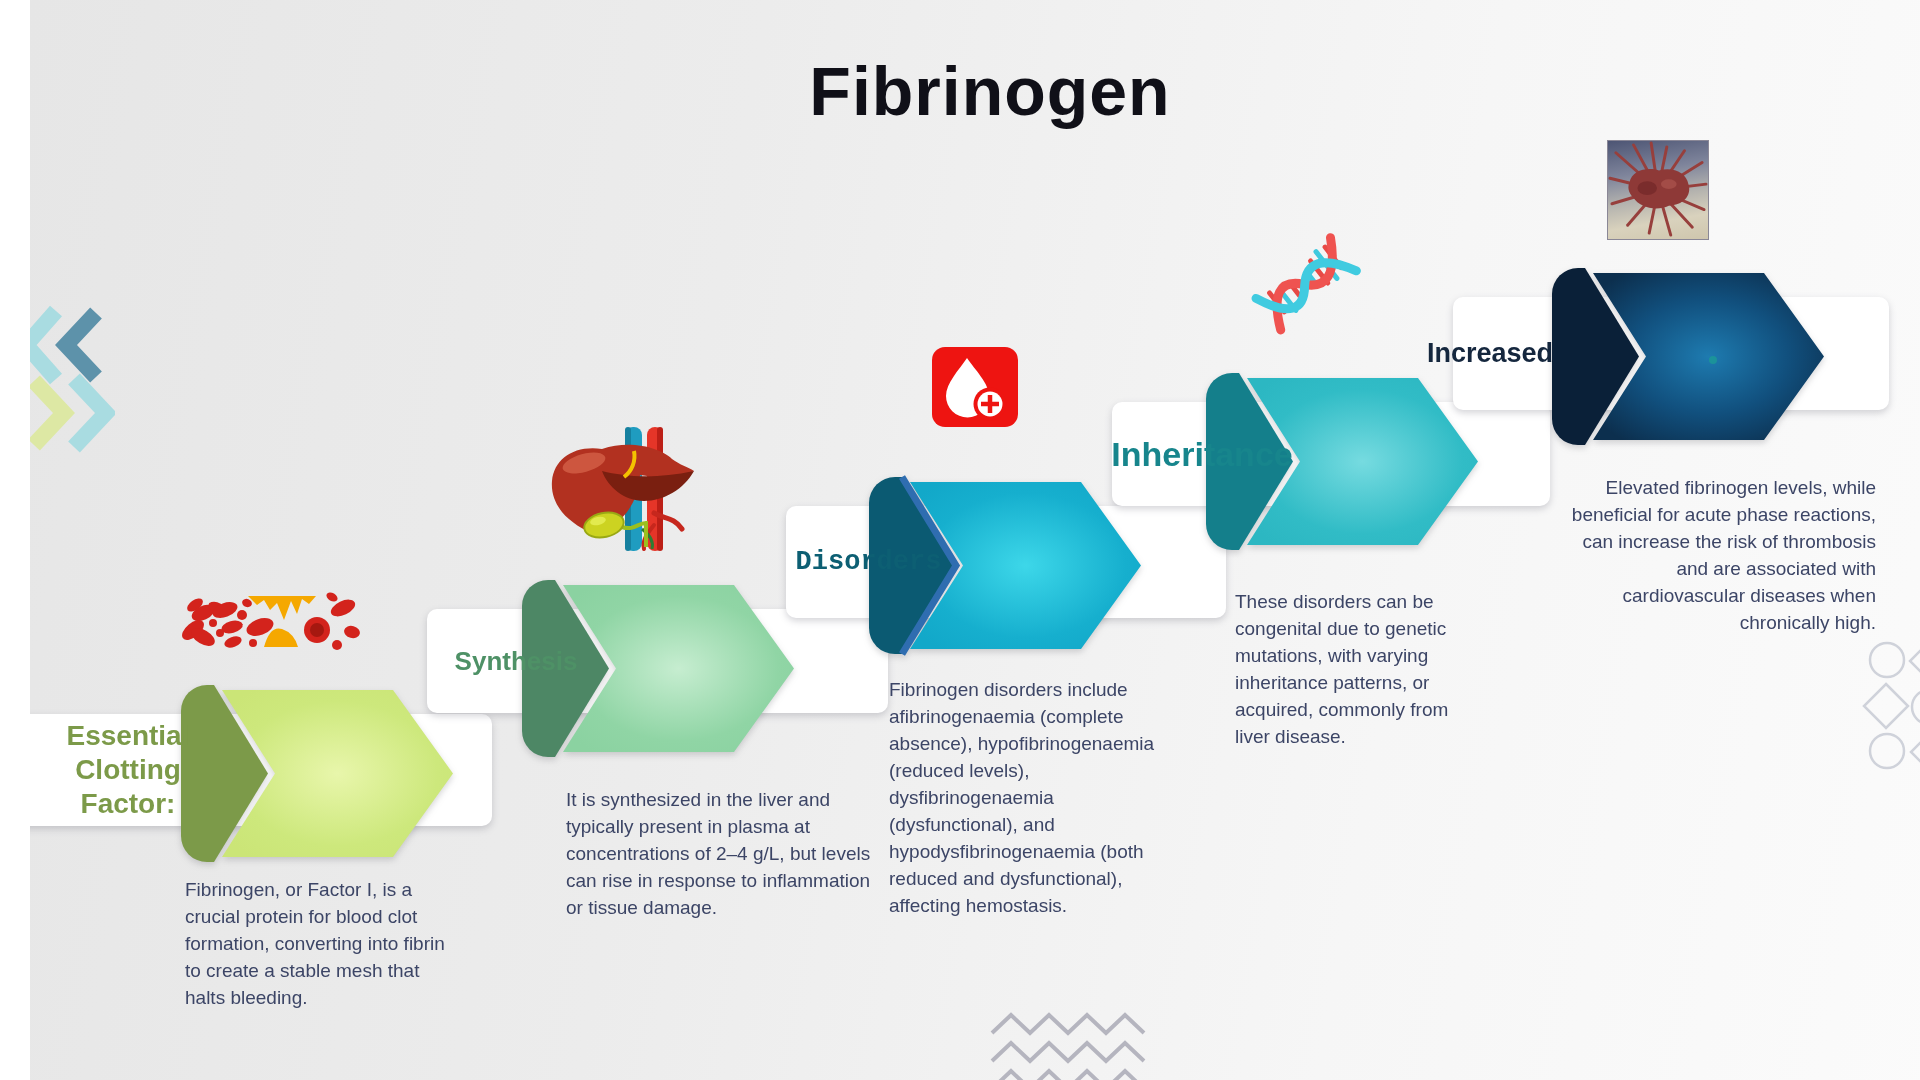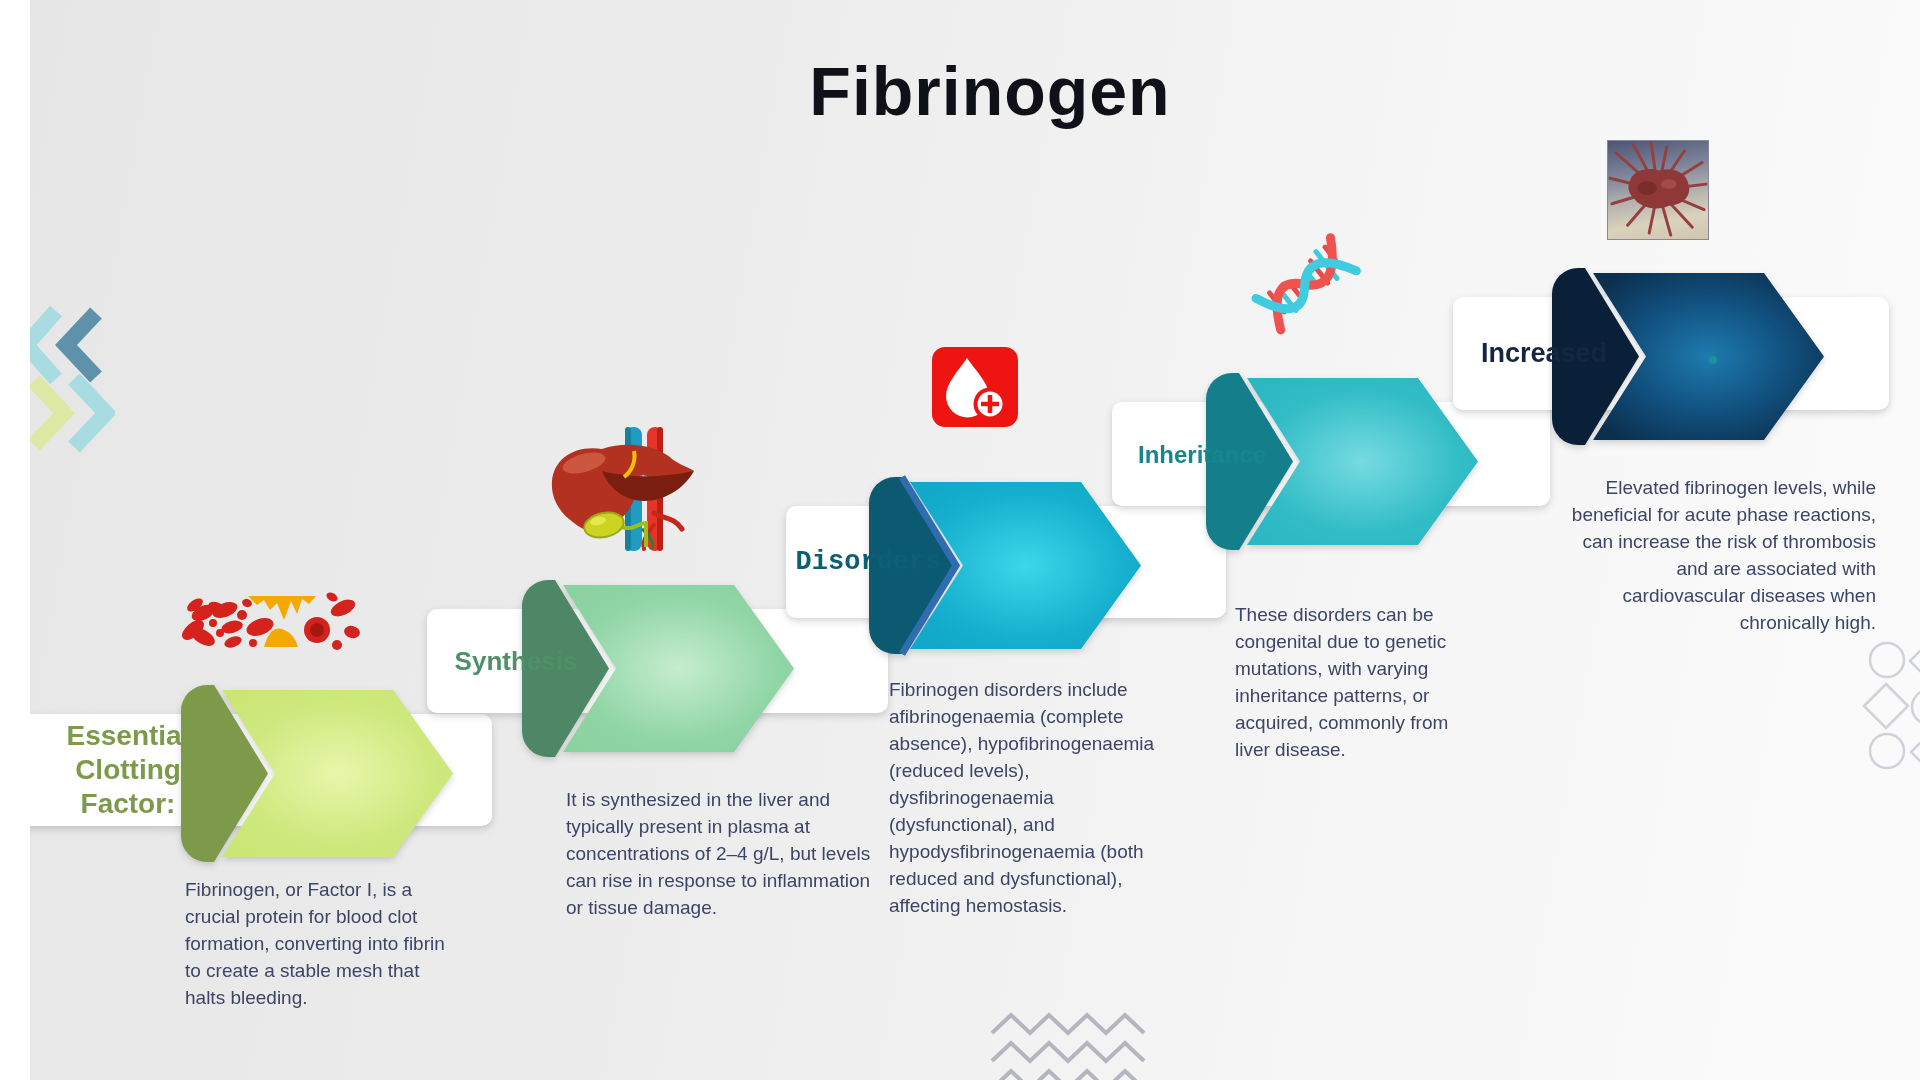--- a/index.html
+++ b/index.html
@@ -150,22 +150,22 @@
       <defs>
         <radialGradient id="grad4" cx="50%" cy="50%" r="62%">
           <stop offset="0%" stop-color="#76dbe0"></stop>
           <stop offset="70%" stop-color="#31bcc6"></stop>
           <stop offset="100%" stop-color="#2cb7c2"></stop>
         </radialGradient>
       </defs>
       <path d="M -15,-5 L -8,-5 L 46,83.5 L -8,172 L -15,172 A 26 26 0 0 1 -41,146 L -41,21 A 26 26 0 0 1 -15,-5 Z" fill="#147f8b"></path>
       <polygon fill="url(#grad4)" points="0,0 171,0 231,83.5 171,167 0,167 53,83.5"></polygon>
     </svg>
-    <div class="step-label" style="left: 1082px; top: 402px; width: 180px; height: 104px; font-size: 24px; color: rgb(23, 133, 140);">Inheritance</div>
-    <div class="para" style="left: 1205px; top: 601px; width: 248px; color: rgb(60, 69, 102);">These disorders can be congenital due to genetic mutations, with varying inheritance patterns, or acquired, commonly from liver disease.</div>
+    <div class="step-label" style="left: 1082px; top: 402px; width: 180px; height: 104px; font-size: 34px; color: rgb(23, 133, 140);">Inheritance</div>
+    <div class="para" style="left: 1205px; top: 588px; width: 248px; color: rgb(60, 69, 102);">These disorders can be congenital due to genetic mutations, with varying inheritance patterns, or acquired, commonly from liver disease.</div>
 
     <svg class="icon-abs" style="left:1222px;top:252px;transform:rotate(-38deg);" width="110" height="64" viewBox="0 0 110 64">
       <g stroke-width="5" stroke-linecap="round">
         <path d="M 20,16 L 20,40" stroke="#e84a46"></path>
         <path d="M 30,22 L 30,46" stroke="#3fc9de"></path>
         <path d="M 42,26 L 42,38" stroke="#e84a46"></path>
         <path d="M 62,24 L 62,36" stroke="#3fc9de"></path>
         <path d="M 72,16 L 72,44" stroke="#e84a46"></path>
         <path d="M 82,12 L 82,46" stroke="#3fc9de"></path>
         <path d="M 92,14 L 92,40" stroke="#e84a46"></path>
@@ -182,21 +182,21 @@
         <radialGradient id="grad5" cx="50%" cy="50%" r="62%">
           <stop offset="0%" stop-color="#1e7bb0"></stop>
           <stop offset="55%" stop-color="#11507e"></stop>
           <stop offset="100%" stop-color="#0c2f4e"></stop>
         </radialGradient>
       </defs>
       <path d="M -15,-5 L -8,-5 L 46,83.5 L -8,172 L -15,172 A 26 26 0 0 1 -41,146 L -41,21 A 26 26 0 0 1 -15,-5 Z" fill="#0a2038"></path>
       <polygon fill="url(#grad5)" points="0,0 171,0 231,83.5 171,167 0,167 53,83.5"></polygon>
       <circle cx="120" cy="87" r="4" fill="#1b9a96" opacity="0.8"></circle>
     </svg>
-    <div class="step-label" style="left: 1423px; top: 297px; width: 182px; height: 113px; font-size: 27px; color: rgb(21, 39, 62);">Increased</div>
+    <div class="step-label" style="left: 1369px; top: 297px; width: 182px; height: 113px; font-size: 27px; color: rgb(21, 39, 62);">Increased</div>
     <div class="para" style="left: 1524px; top: 474px; width: 322px; color: rgb(60, 69, 102); text-align: right;"> Elevated fibrinogen levels, while beneficial for acute phase reactions, can increase the risk of thrombosis and are associated with cardiovascular diseases when chronically high.</div>
 
     <div class="cell-img" style="left:1577px;top:140px;width:102px;height:100px;">
       <svg width="100" height="98" viewBox="0 0 102 100">
         <g stroke="#973f3c" stroke-width="3" stroke-linecap="round">
           <path d="M 51,50 L 8,12"></path>
             <path d="M 51,50 L 26,4"></path>
             <path d="M 51,50 L 44,2"></path>
           <path d="M 51,50 L 60,6"></path>
             <path d="M 51,50 L 78,10"></path>

